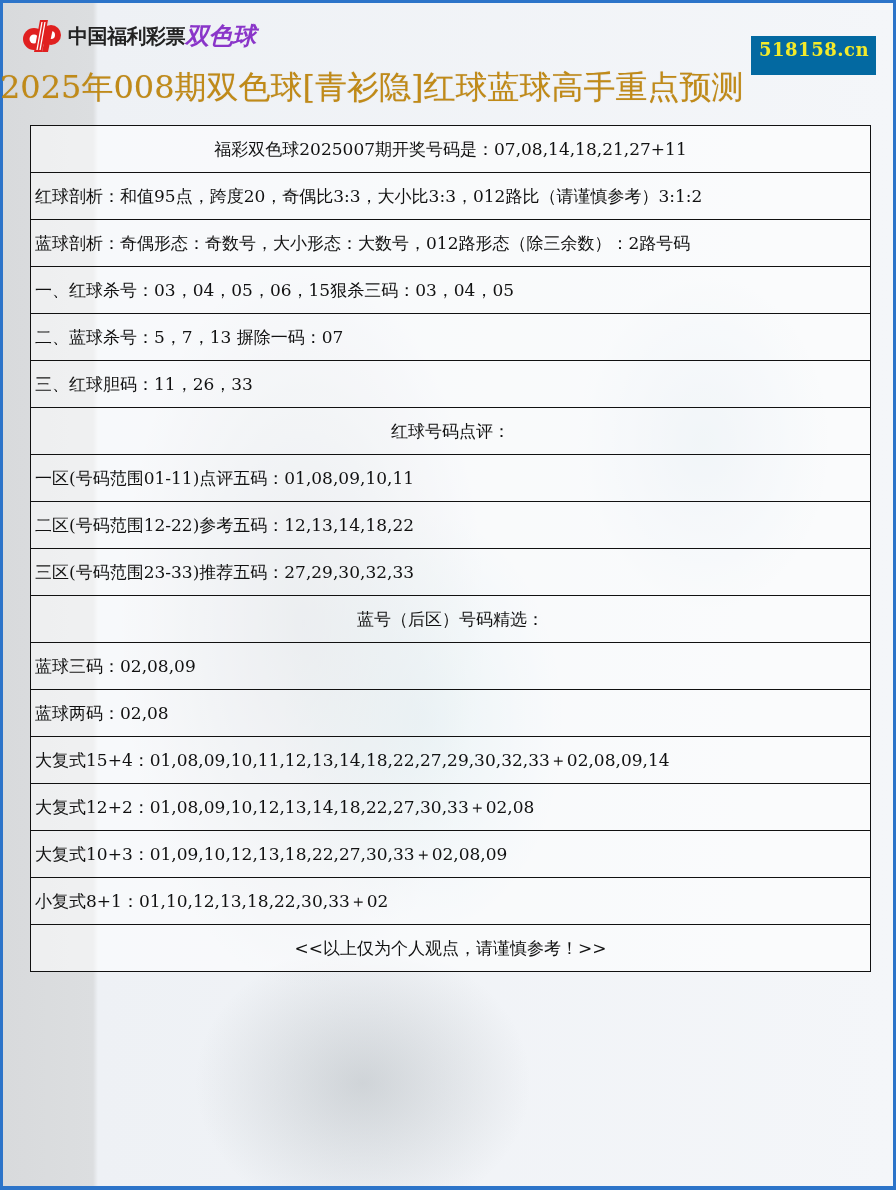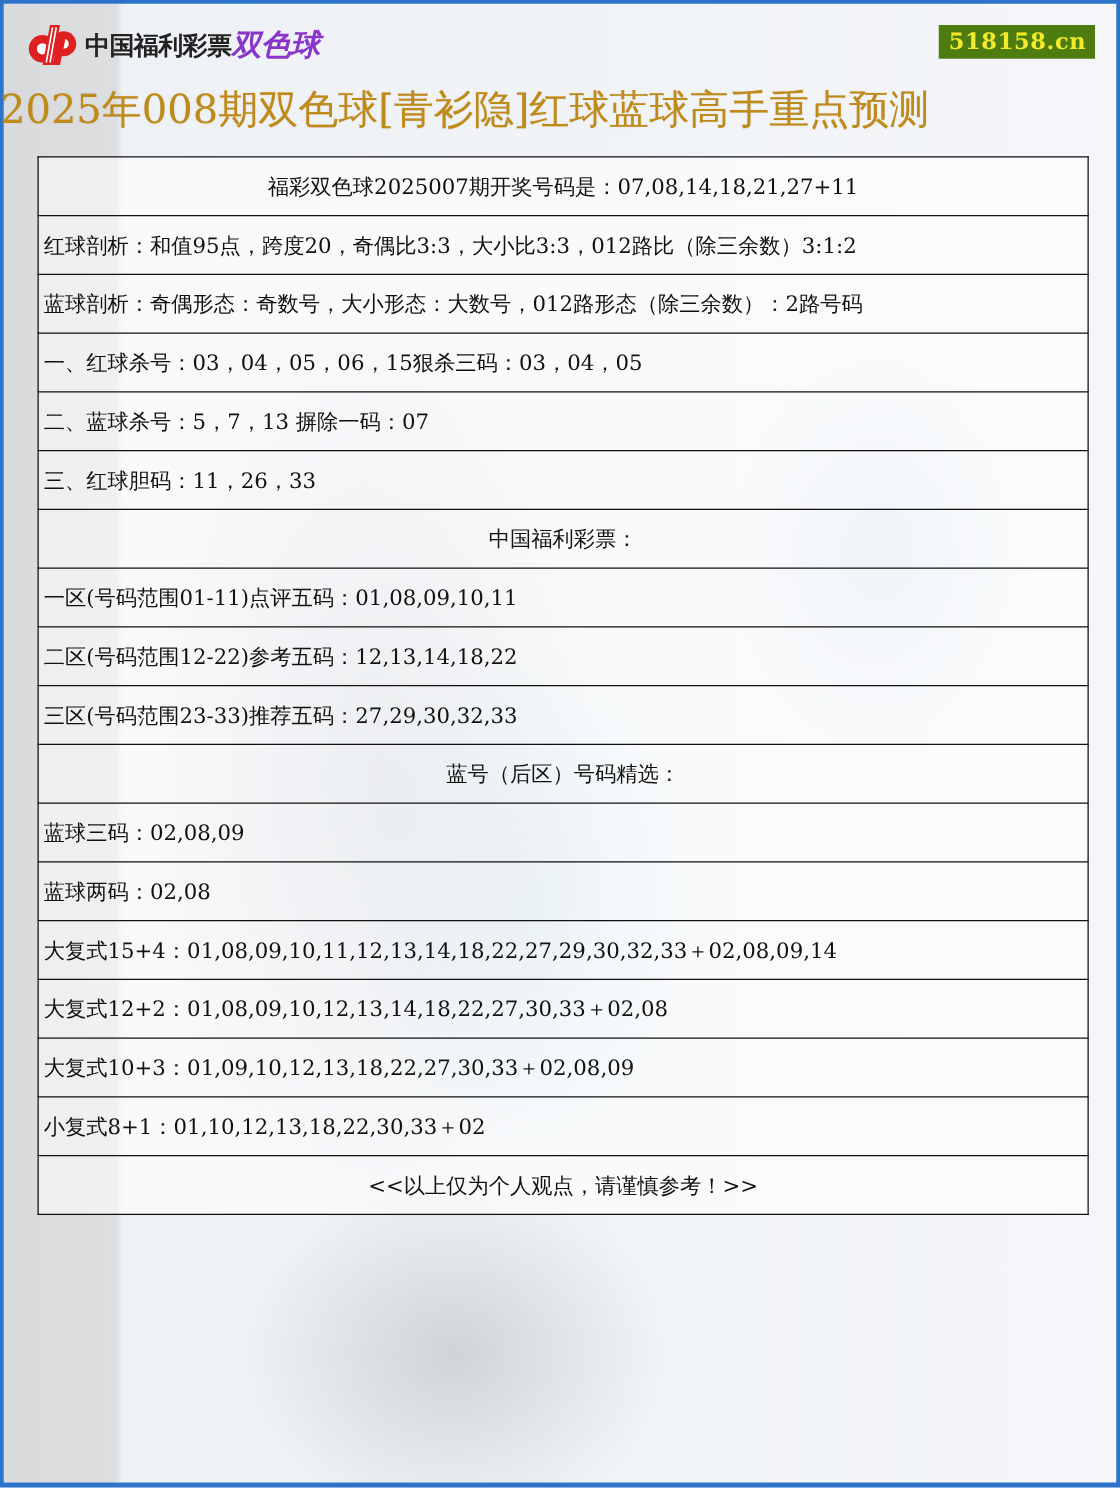--- a/index.html
+++ b/index.html
@@ -25,25 +25,25 @@
   .logo-mark { width: 44px; height: 36px; }
   .logo-text-cn {
     font-family: "DejaVu Sans", "Liberation Sans", sans-serif;
     font-weight: bold; font-size: 20px; color: #222; margin-left: 4px; letter-spacing: -0.5px;
   }
   .logo-text-ssq {
     font-family: "DejaVu Sans", "Liberation Sans", sans-serif;
     font-weight: bold; font-style: italic; font-size: 24px; color: #8a35c9; letter-spacing: -0.5px;
   }
   .site-badge {
-    position: absolute; right: 20px; top: 20px;
-    background: #4d7c0f; color: #f3ea2a;
+    position: absolute; right: 20px; top: 36px;
+    background: #0369a1; color: #f3ea2a;
     font-family: "DejaVu Serif", "Liberation Serif", serif;
     font-size: 18px; font-weight: bold;
-    padding: 3px 7px 3px 8px; letter-spacing: 0.5px;
+    padding: 3px 7px 15px 8px; letter-spacing: 0.5px;
   }
   .title {
     position: absolute; left: 0; right: 0; top: 66px;
     text-align: left; font-size: 32px; color: #c08a18;
     font-family: "DejaVu Serif", "Liberation Serif", serif;
     letter-spacing: 0px; white-space: nowrap;
     text-shadow: 0 0 1px rgba(120,80,0,0.25);
   }
   table.main {
     position: absolute; left: 30px; top: 125px; width: 841px;
@@ -81,36 +81,36 @@
 </div>
 
 <div class="title">2025年008期双色球[青衫隐]红球蓝球高手重点预测</div>
 
 <table class="main">
   <tbody>
     <tr>
         <td class="center">福彩双色球2025007期开奖号码是：07,08,14,18,21,27+11</td>
       </tr>
     <tr>
-        <td>红球剖析：和值95点，跨度20，奇偶比3:3，大小比3:3，012路比（除三余数）3:1:2</td>
+        <td>红球剖析：和值95点，跨度20，奇偶比3:3，大小比3:3，012路比（请谨慎参考）3:1:2</td>
       </tr>
     <tr>
         <td>蓝球剖析：奇偶形态：奇数号，大小形态：大数号，012路形态（除三余数）：2路号码</td>
       </tr>
     <tr>
         <td>一、红球杀号：03，04，05，06，15狠杀三码：03，04，05</td>
       </tr>
     <tr>
         <td>二、蓝球杀号：5，7，13 摒除一码：07</td>
       </tr>
     <tr>
         <td>三、红球胆码：11，26，33</td>
       </tr>
     <tr>
-        <td class="center">中国福利彩票：</td>
+        <td class="center">红球号码点评：</td>
       </tr>
     <tr>
         <td>一区(号码范围01-11)点评五码：01,08,09,10,11</td>
       </tr>
     <tr>
         <td>二区(号码范围12-22)参考五码：12,13,14,18,22</td>
       </tr>
     <tr>
         <td>三区(号码范围23-33)推荐五码：27,29,30,32,33</td>
       </tr>

